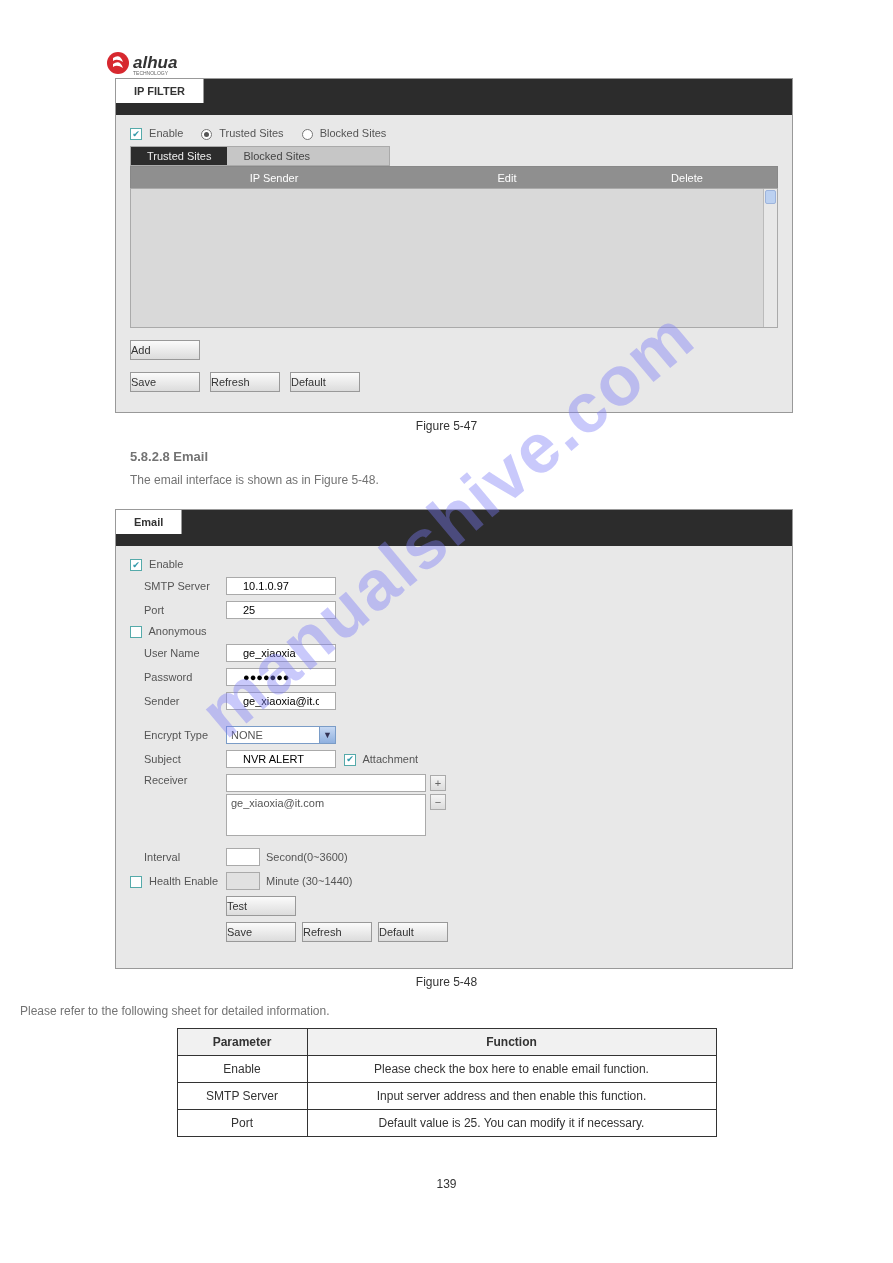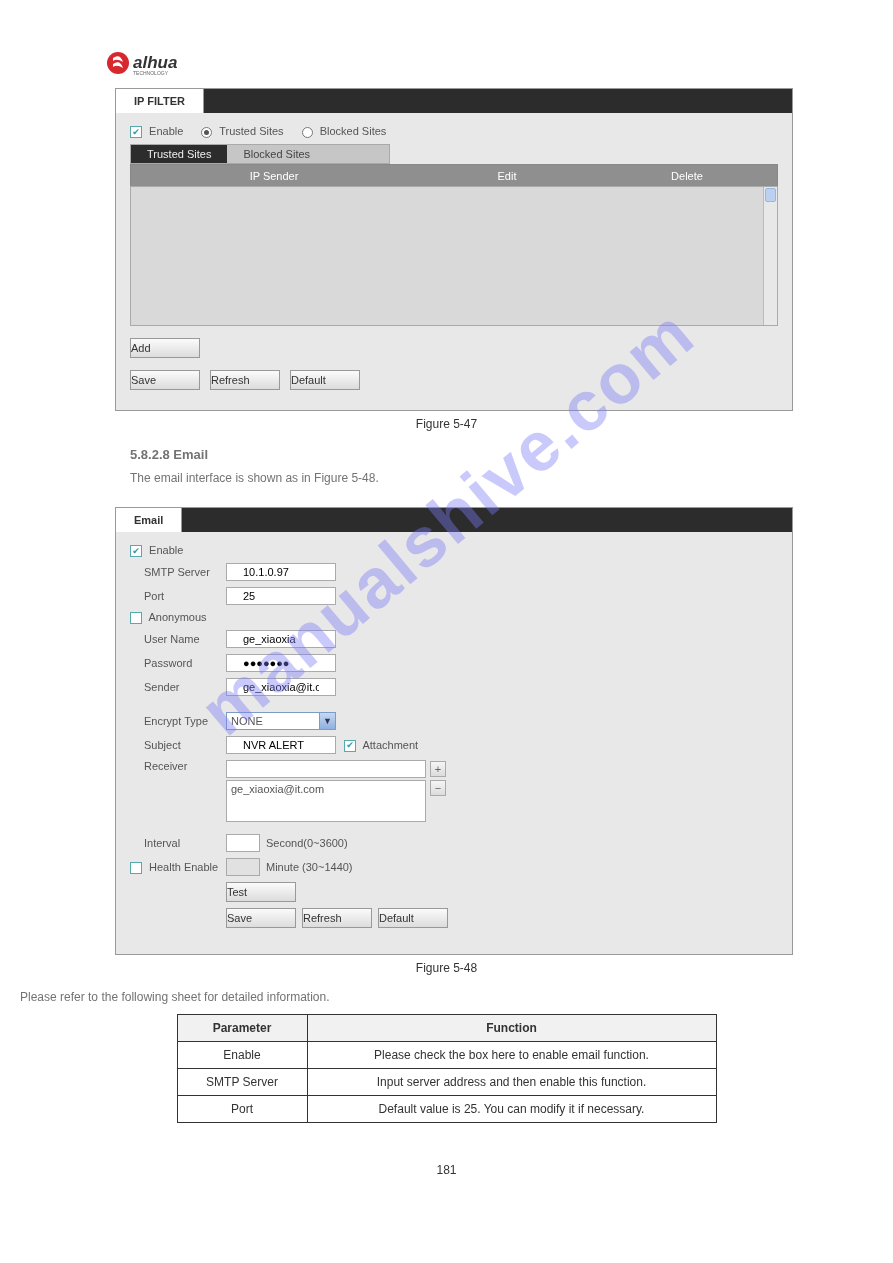--- a/index.html
+++ b/index.html
@@ -1,20 +1,20 @@
 <!DOCTYPE html>
 <html><head>
 <meta charset="utf-8">
 <style>
   *{box-sizing:border-box;margin:0;padding:0;font-family:Arial,Helvetica,sans-serif}
   body{background:#fff;width:893px;padding:50px 20px;color:#333}
-  .logo{margin-left:85px;margin-bottom:10px}
+  .logo{margin-left:85px;}
   .logo svg{display:block}
   .panel{margin:0 80px 0 95px;border:1px solid #999;background:#e8e8e8;position:relative}
-  .panel-tabbar{height:24px;background:#2c2c2c;display:flex}
+  .panel-tabbar{height:36px;background:#2c2c2c;display:flex}
   .panel-tab{height:24px;line-height:24px;padding:0 18px;font-size:11px;font-weight:bold;color:#333;background:#fff;border-right:1px solid #999}
   .panel-body{padding:12px 14px 20px}
   .row{display:flex;align-items:center;gap:18px;margin-bottom:6px;font-size:11px;color:#555}
   .chk{width:12px;height:12px;border:1px solid #5aa;display:inline-flex;align-items:center;justify-content:center;background:#fff;vertical-align:middle;margin-right:4px}
   .chk.checked::after{content:"✔";font-size:9px;color:#39a;line-height:1}
   .radio{width:11px;height:11px;border:1px solid #777;border-radius:50%;display:inline-block;vertical-align:middle;margin-right:4px;position:relative;background:#fff}
   .radio.on::after{content:"";position:absolute;inset:2px;border-radius:50%;background:#555}
   .subtabs{display:flex;font-size:11px;background:#c6c6c6;border:1px solid #aaa;width:260px}
   .subtab{padding:3px 16px;color:#444}
   .subtab.active{background:#2c2c2c;color:#eee}
@@ -230,13 +230,13 @@
     <td>SMTP Server</td>
     <td>Input server address and then enable this function.</td>
   </tr>
   <tr>
     <td>Port</td>
     <td>Default value is 25. You can modify it if necessary.</td>
   </tr>
 </tbody>
   </table>
 
-<div class="pageno">181</div>
+<div class="pageno">139</div>
 
 </body></html>

